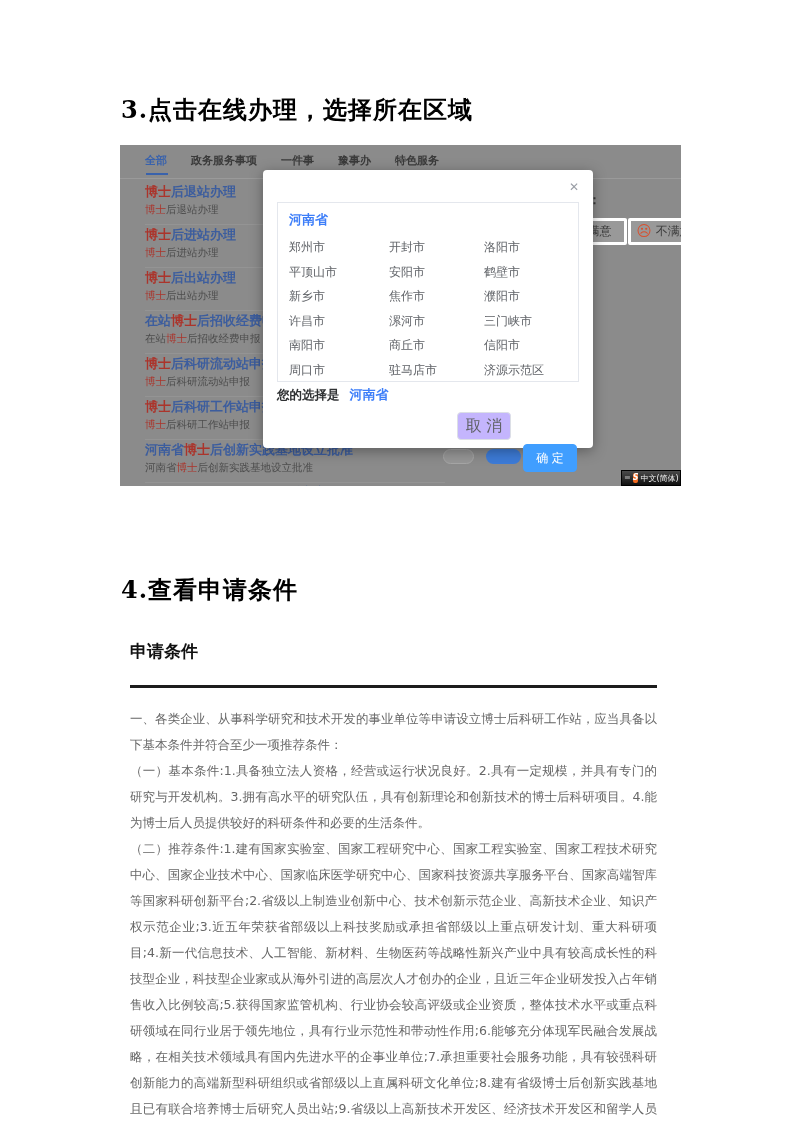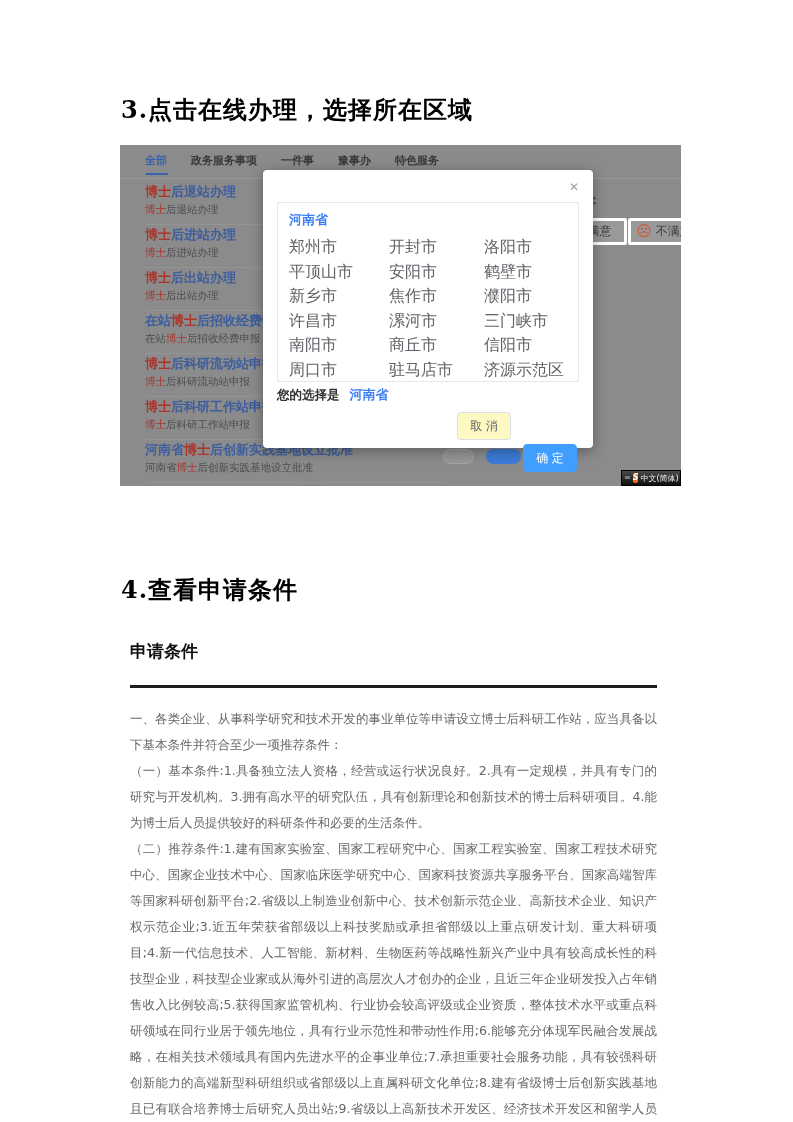--- a/index.html
+++ b/index.html
@@ -45,26 +45,26 @@
   .sad-icon { color:#d8502f; font-size:15px; line-height:1; }
 
   
   .modal { position:absolute; left:143px; top:25px; width:330px; height:278px; background:#ffffff;
            border-radius:4px; box-shadow:0 3px 14px rgba(0,0,0,0.35); z-index:10; }
   .modal-close { position:absolute; top:10px; right:14px; color:#9a9ea6; font-size:12px; cursor:pointer; }
   .city-box { position:absolute; left:14px; top:32px; width:302px; height:180px;
               border:1px solid #e4e7ed; background:#fff; overflow:hidden; }
   .province { margin:8px 0 2px 11px; color:#3d7ef9; font-size:13px; font-weight:bold; }
   .city-grid { display:grid; grid-template-columns:100px 95px auto; padding:4px 0 0 11px; }
-  .city { color:#5f6267; font-size:16px; height:24.5px; line-height:24.5px; white-space:nowrap; cursor:pointer; }
+  .city { color:#5f6267; font-size:12px; height:24.5px; line-height:24.5px; white-space:nowrap; cursor:pointer; }
   .modal-footer-text { position:absolute; left:14px; top:216px; font-size:12.5px; color:#2f3133; font-weight:bold; }
   .modal-footer-text .sel { color:#3d7ef9; font-size:13px; margin-left:10px; }
   .modal-actions { position:absolute; right:16px; top:242px; display:flex; gap:12px; }
-  .btn-cancel { width:54px; height:28px; background:#fef9c3; border:1px solid #dcdfe6; border-radius:4px;
-                color:#606266; font-size:12px; cursor:pointer; }
+  .btn-cancel { width:54px; height:28px; background:#c4b5fd; border:1px solid #dcdfe6; border-radius:4px;
+                color:#606266; font-size:16px; cursor:pointer; }
   .btn-confirm { width:54px; height:28px; background:#409eff; border:1px solid #409eff; border-radius:4px;
                  color:#ffffff; font-size:12px; cursor:pointer;margin-top:32px; }
 
   
   .ime { position:absolute; left:501px; top:325px; width:60px; height:16px;
          background:linear-gradient(#4a4a4a,#101010); border:1px solid #000;
          display:flex; align-items:center; gap:2px; padding:0 2px; }
   .ime-menu { color:#bbb; font-size:8px; line-height:1; }
   .ime-logo { display:inline-block; width:10px; height:10px; background:#f46a1f; border-radius:2px;
               color:#fff; font-size:8px; font-weight:bold; font-style:italic; text-align:center; line-height:10px; }

